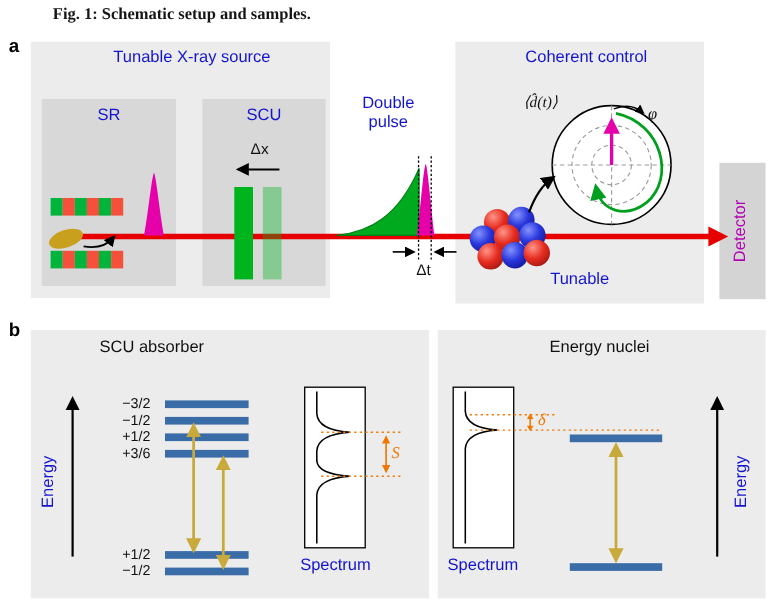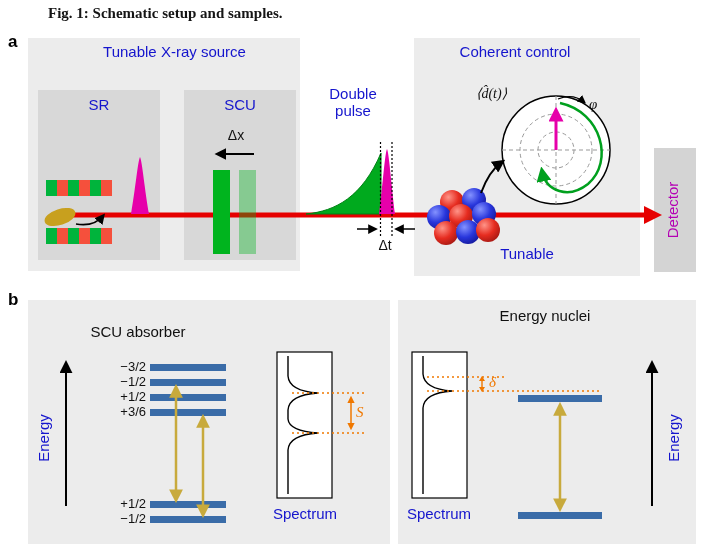--- a/index.html
+++ b/index.html
@@ -12,21 +12,21 @@
   .blue { color:#1414cd; }
   .black { color:#111; }
   .orange { color:#f07800; }
   .magenta { color:#b400b4; }
   .caption { font-family:"Liberation Serif", serif; font-weight:700; font-size:15px; color:#151515;margin-left:40px; }
   .panel-letter { font-weight:700; font-size:17px; color:#000; }
   .t15 { font-size:15px; }
   .t14 { font-size:14px; }
   .t13 { font-size:13px; }
   .center { text-align:center; }
-  .right { text-align:right; }
+  .right { text-align:center; }
   .math { font-family:"Liberation Serif", serif; font-style:italic; }
   .rot { transform:rotate(-90deg); transform-origin:center center; }
   svg.overlay { position:absolute; left:0; top:0; pointer-events:none; }
 </style>
 </head>
 <body>
 
 <div class="stage">
 
   <div class="box" style="left:28px;top:38px;width:272px;height:233px"></div>
@@ -166,27 +166,27 @@
   <div class="lbl caption" style="left:8px;top:5px;width:400px">Fig. 1: Schematic setup and samples.</div>
   <div class="lbl panel-letter" style="left:8px;top:32px">a</div>
   <div class="lbl panel-letter" style="left:8px;top:290px">b</div>
 
   <div class="lbl blue t15 center" style="left:28px;top:44px;width:293px">Tunable X-ray source</div>
   <div class="lbl blue t15 center" style="left:184px;top:97px;width:112px">SCU</div>
   <div class="lbl blue t15 center" style="left:38px;top:97px;width:122px">SR</div>
   <div class="lbl black t14 center" style="left:212px;top:128px;width:48px">Δx</div>
   <div class="lbl blue t15 center" style="left:320px;top:86px;width:66px">Double pulse</div>
   <div class="lbl black t14 center" style="left:362px;top:238px;width:46px">Δt</div>
-  <div class="lbl blue t15 center" style="left:402px;top:44px;width:226px">Coherent control</div>
+  <div class="lbl blue t15 center" style="left:420px;top:44px;width:226px">Coherent control</div>
   <div class="lbl black t14 math" style="left:476px;top:86px;width:60px">⟨d̂(t)⟩</div>
   <div class="lbl black t15 math" style="left:589px;top:96px;width:20px">φ</div>
   <div class="lbl blue t15 center" style="left:492px;top:246px;width:70px">Tunable</div>
   <div class="lbl magenta t15 center rot" style="left:630px;top:200px;width:90px;height:20px">Detector</div>
 
-  <div class="lbl black t15 center" style="left:48px;top:324px;width:180px">SCU absorber</div>
+  <div class="lbl black t15 center" style="left:48px;top:308px;width:180px">SCU absorber</div>
   <div class="lbl black t15 center" style="left:455px;top:308px;width:180px">Energy nuclei</div>
   <div class="lbl blue t15 center rot" style="left:14px;top:430px;width:60px;height:16px">Energy</div>
   <div class="lbl blue t15 center rot" style="left:644px;top:430px;width:60px;height:16px">Energy</div>
 
   <div class="lbl black t13 right" style="left:102px;top:360px;width:44px">−3/2</div>
   <div class="lbl black t13 right" style="left:102px;top:375px;width:44px">−1/2</div>
   <div class="lbl black t13 right" style="left:102px;top:390px;width:44px">+1/2</div>
   <div class="lbl black t13 right" style="left:102px;top:405px;width:44px">+3/6</div>
   <div class="lbl black t13 right" style="left:102px;top:497px;width:44px">+1/2</div>
   <div class="lbl black t13 right" style="left:102px;top:512px;width:44px">−1/2</div>

